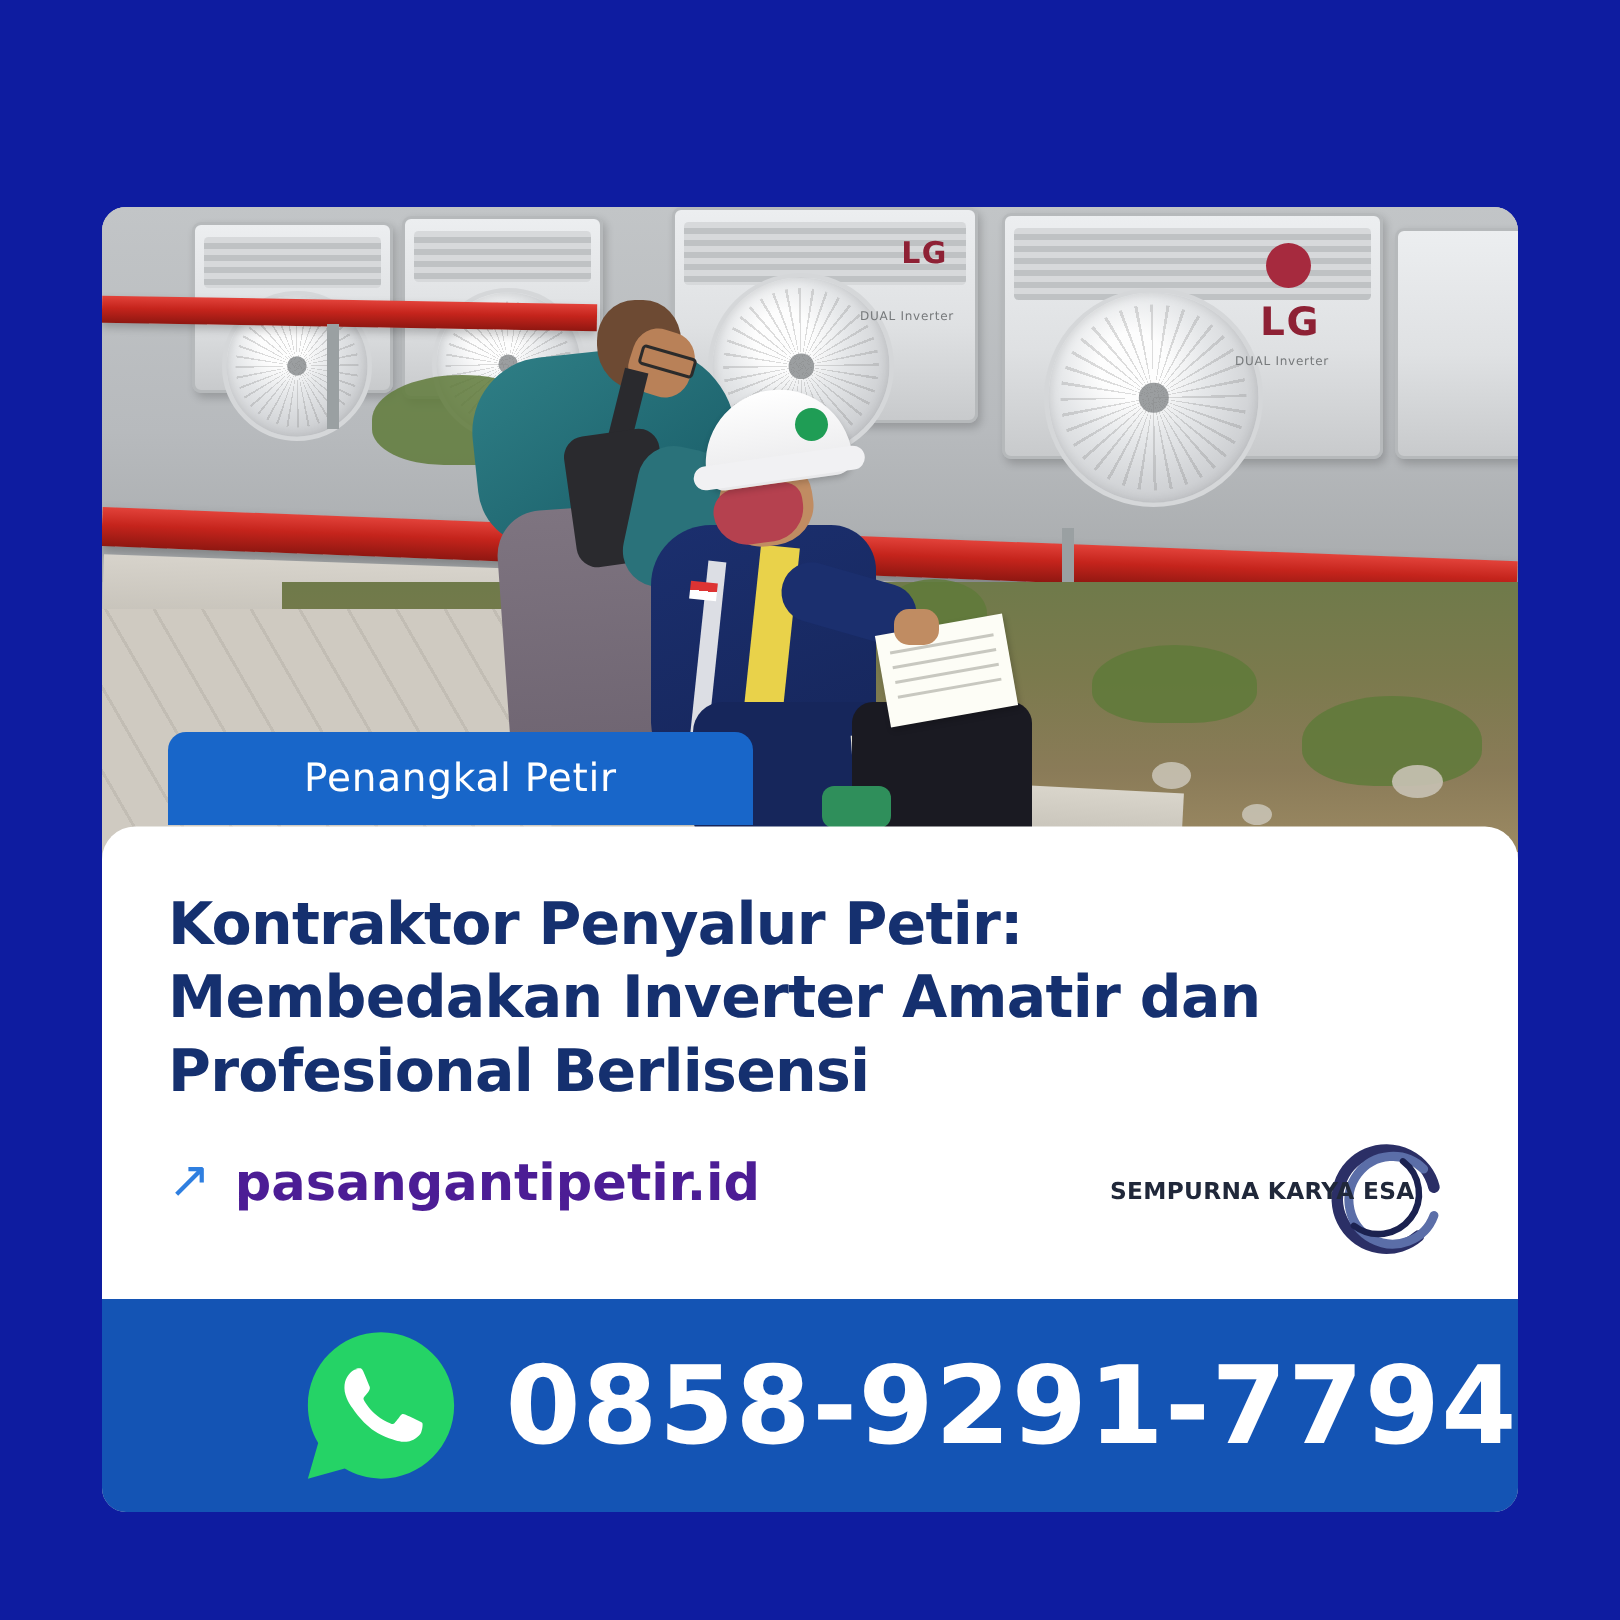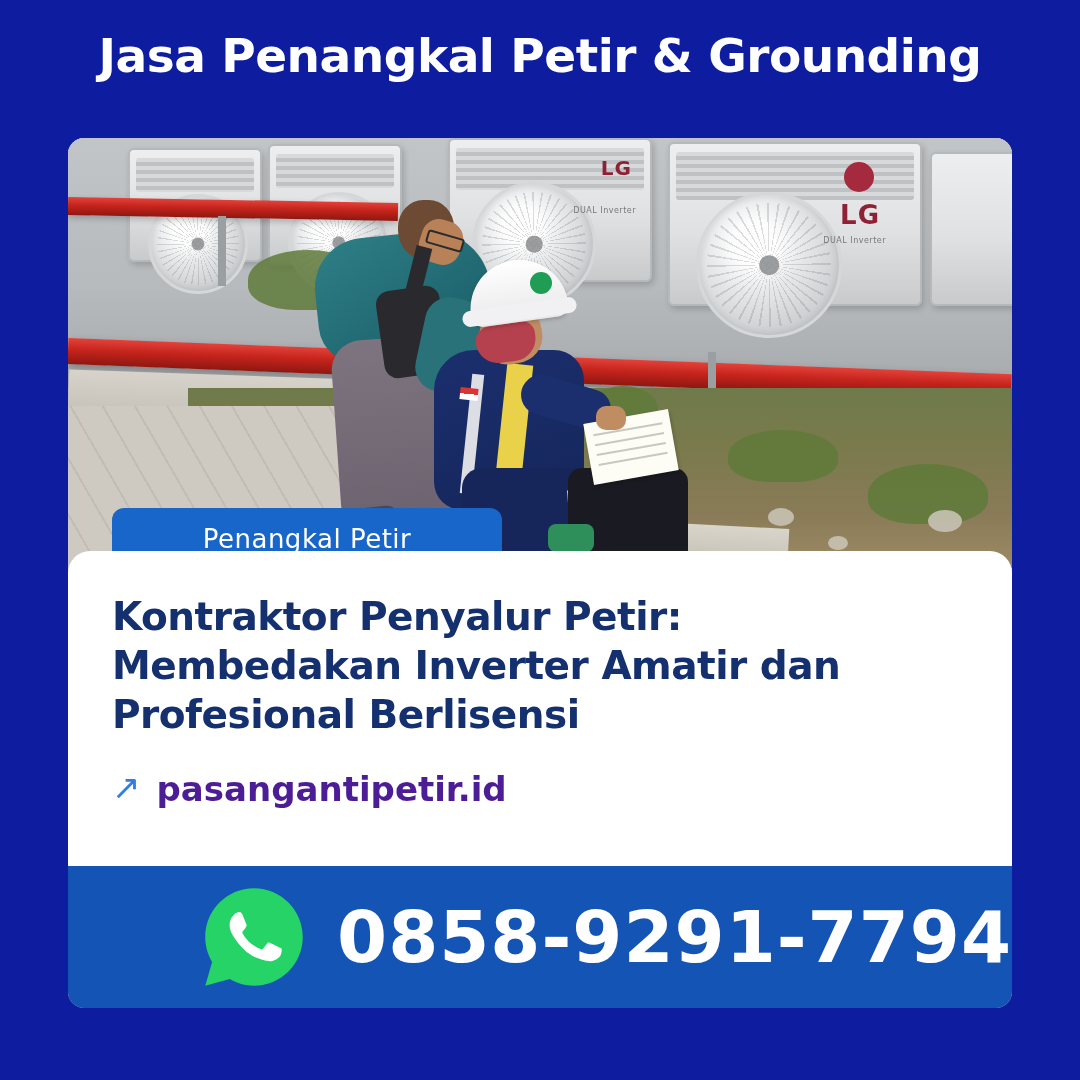--- a/index.html
+++ b/index.html
@@ -348,21 +348,21 @@
   .box-w {
     position: absolute; left: 500px; top: 350px;
     width: 70px; height: 28px;
     background: #e4e2d8; transform: rotate(-4deg);
   }
 
   
   .tag {
     position: absolute;
     left: 44px;
-    top: 370px;
+    top: 350px;
     width: 390px;
     height: 62px;
     background: #1866c9;
     border-radius: 12px 12px 0 0;
     display: flex;
     align-items: center;
     justify-content: center;
   }
   .tag-text {
     color: #ffffff;
@@ -465,23 +465,20 @@
     font-size: 72px;
     letter-spacing: 1px;
     white-space: nowrap;
   }
 </style>
 </head>
 <body>
 
 <div class="poster">
 
-  <div class="header">
-    <div class="header-title">Jasa Penangkal Petir &amp; Grounding</div>
-  </div>
 
   <div class="card">
 
     <div class="photo">
       <div class="wall"></div>
 
       <div class="ac" style="left:60px;top:10px;width:130px;height:110px;">
         <div class="louver"></div>
         <div class="fan" style="left:18px;top:44px;width:94px;height:94px;">
             <div class="fan-grill"></div>
@@ -568,20 +565,28 @@
     </div>
 
     <div class="panel">
       <div class="headline">Kontraktor Penyalur Petir: Membedakan Inverter Amatir dan Profesional Berlisensi</div>
 
       <div class="link-row">
         <span class="arrow-icon">↗</span>
         <span class="link-text">pasangantipetir.id</span>
       </div>
 
+      <div class="brand">
+        <svg class="brand-swirl" viewBox="0 0 100 100">
+          <path d="M86,40 A38,38 0 1 0 74,78" fill="none" stroke="#2b2f66" stroke-width="9" stroke-linecap="round"></path>
+          <path d="M78,26 A34,34 0 1 0 86,62" fill="none" stroke="#5b6ea8" stroke-width="7" stroke-linecap="round"></path>
+          <path d="M62,20 A30,30 0 1 1 24,70" fill="none" stroke="#1b2250" stroke-width="5" stroke-linecap="round"></path>
+        </svg>
+        <div class="brand-text">SEMPURNA KARYA ESA</div>
+      </div>
     </div>
 
     <div class="footer">
       <svg class="wa-icon" viewBox="0 0 100 100">
         <path d="M50 4 C24.6 4 4 24.6 4 50 c0 8.6 2.4 16.7 6.5 23.6 L4 96 l23.2 -6.3 C33.9 93.6 41.7 96 50 96 c25.4 0 46 -20.6 46 -46 S75.4 4 50 4 Z" fill="#25D366"></path>
         <path d="M35.5 27 c-1.4 0 -3 .5 -4.3 2 c-1.5 1.6 -4.2 4.1 -4.2 10 c0 5.9 4.3 11.6 4.9 12.4 c.6 .8 8.4 13.4 20.7 18.2 c10.2 4 12.3 3.2 14.5 3 c2.2 -.2 7.2 -2.9 8.2 -5.8 c1 -2.8 1 -5.3 .7 -5.8 c-.3 -.5 -1.1 -.8 -2.4 -1.4 c-1.2 -.6 -7.2 -3.6 -8.4 -4 c-1.1 -.4 -1.9 -.6 -2.8 .6 c-.8 1.2 -3.1 4 -3.8 4.8 c-.7 .8 -1.4 .9 -2.6 .3 c-1.2 -.6 -5.2 -1.9 -9.9 -6.1 c-3.7 -3.3 -6.1 -7.3 -6.8 -8.5 c-.7 -1.2 -.1 -1.9 .5 -2.5 c.6 -.6 1.2 -1.4 1.8 -2.2 c.6 -.8 .8 -1.3 1.2 -2.1 c.4 -.8 .2 -1.6 -.1 -2.2 c-.3 -.6 -2.7 -6.7 -3.8 -9.1 c-1 -2.3 -2 -2 -2.7 -2 c-.7 0 -1.5 -.1 -2.3 -.1 Z" fill="#ffffff"></path>
       </svg>
       <div class="phone">0858-9291-7794</div>
     </div>
 

